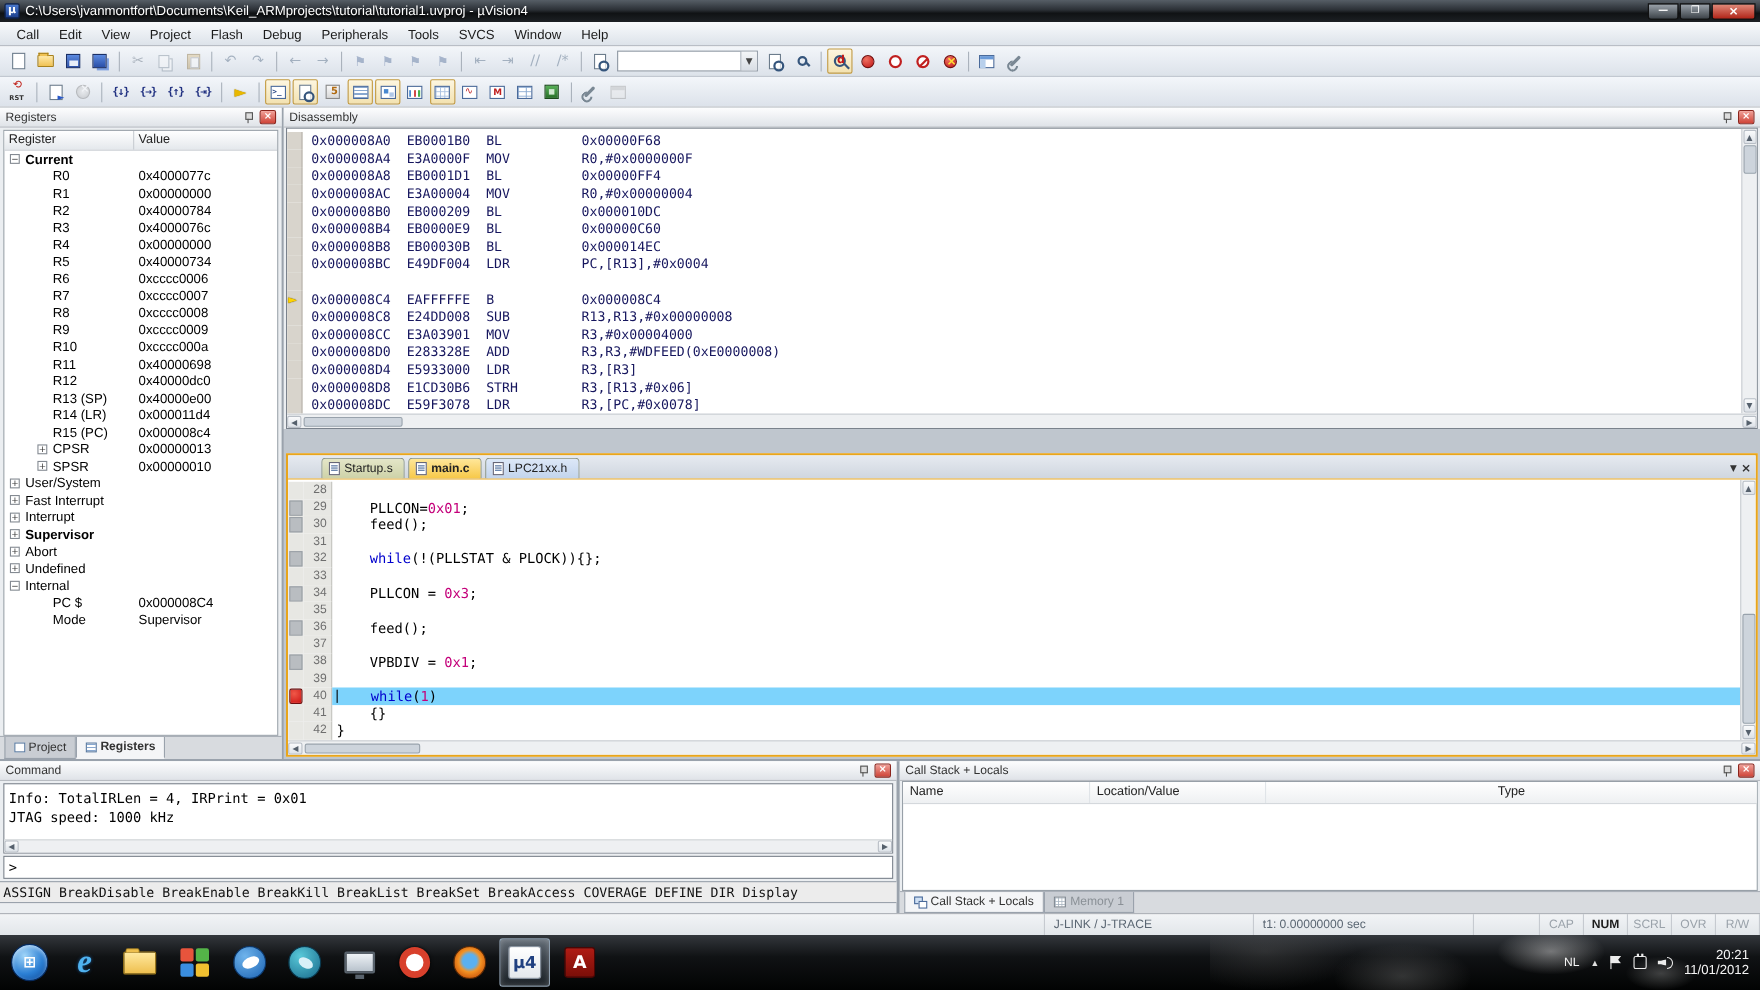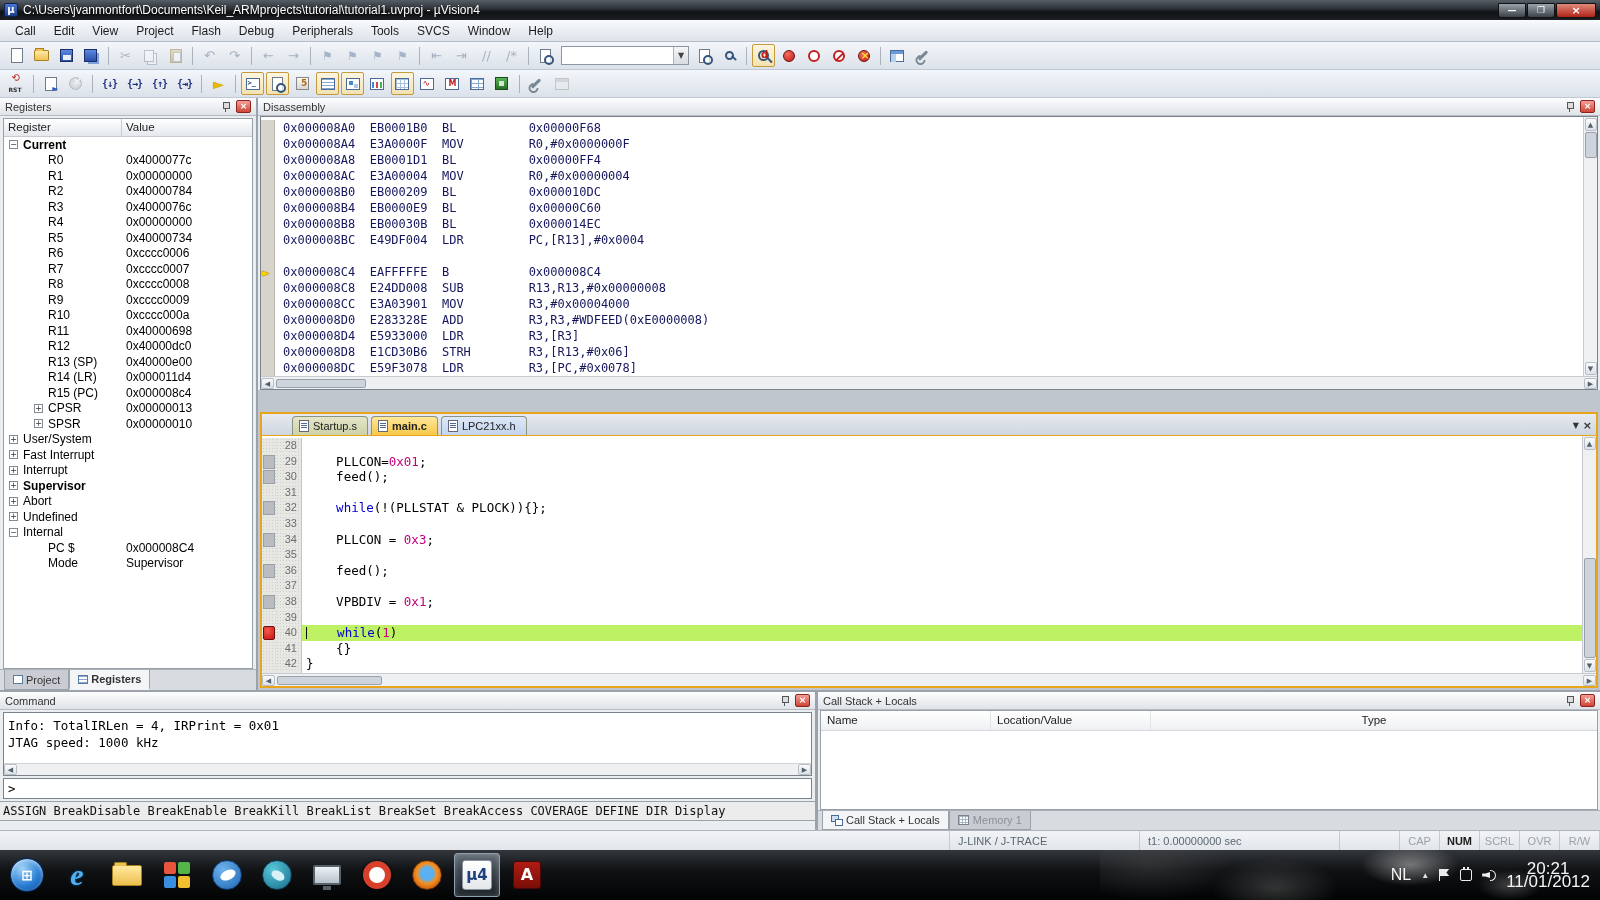--- a/index.html
+++ b/index.html
@@ -160,21 +160,21 @@
   .strip-x { font:bold 11px "DejaVu Sans",sans-serif; color:#333; }
   .strip-x::before { content:"×"; }
   .editor-body { flex:1; display:flex; overflow:hidden; }
   .code-lines { flex:1; padding-top:2px; overflow:hidden; background:#fff; }
   .code-line { height:15.6px; display:flex; align-items:stretch; }
   .mark { width:14px; flex:0 0 auto; background:#e7e7e3; background-image:radial-gradient(#cfcfc9 20%,transparent 21%); background-size:3px 3px; position:relative; }
   .m-gray::after { content:""; position:absolute; left:1px; top:1px; width:10px; height:12px; background:#b9bdc1; border:1px solid #9aa0a6; }
   .m-bp::after { content:""; position:absolute; left:1px; top:1px; width:10px; height:12px; background:radial-gradient(circle at 35% 30%,#f05848,#cc1414); border:1px solid #6e0e0e; border-radius:2px; }
   .lnum { width:26px; flex:0 0 auto; background:#e7e7e3; background-image:radial-gradient(#cfcfc9 20%,transparent 21%); background-size:3px 3px; font:11px/15.6px "Liberation Sans",sans-serif; color:#6e6e6e; text-align:right; padding-right:4px; border-right:1px solid #c6c6c0; }
   .codetext { flex:1; white-space:pre; font:12.5px/15.6px "DejaVu Sans Mono",monospace; color:#000; padding-left:4px; }
-  .code-line.current .codetext { background:#bef264; }
+  .code-line.current .codetext { background:#7dd3fc; }
   .caret { display:inline-block; width:1px; height:12px; background:#000; vertical-align:-2px; }
   .seg-p { color:#000; } .seg-kw { color:#0000cd; } .seg-num { color:#c4007a; }
 
   
   .bottom { height:140px; display:flex; flex:0 0 auto; background:#bfc6ce; border-top:2px solid #9aa2ac; }
   .command-panel { width:818px; background:#ebeef1; display:flex; flex-direction:column; border-right:3px solid #9aa2ac; flex:0 0 auto; }
   .cmd-output { height:64px; margin:2px 3px 0 3px; background:#fff; border:1px solid #7a828c; display:flex; flex-direction:column; }
   .cmd-lines { flex:1; padding:4px 4px 0 4px; font:12.5px/17px "DejaVu Sans Mono",monospace; color:#000; overflow:hidden; }
   .cmd-hscroll { height:12px; border-top:1px solid #d0d4d8; background:#eef0f2; display:flex; align-items:center; }
   .cmd-prompt { height:21px; margin:2px 3px 0 3px; background:#fff; border:1px solid #7a828c; font:12.5px/19px "DejaVu Sans Mono",monospace; color:#000; padding-left:4px; }
@@ -224,32 +224,32 @@
   .tk-bird::after { content:""; position:absolute; left:7px; top:9px; width:16px; height:10px; background:#fff; border-radius:60% 40% 60% 40%; transform:rotate(-15deg); }
   .tk-bird2 { width:30px; height:30px; border-radius:50%; background:radial-gradient(circle at 35% 30%,#58c8d8,#186a8c); border:1px solid #0a3a50; }
   .tk-bird2::after { content:""; position:absolute; left:8px; top:10px; width:14px; height:9px; background:#d8f0f8; border-radius:50% 70% 50% 70%; transform:rotate(20deg); }
   .tk-screen { width:28px; height:20px; background:linear-gradient(#eef2f6,#b8c2cc); border:2px solid #58626c; border-radius:2px; position:relative; }
   .tk-screen::after { content:""; position:absolute; left:8px; bottom:-7px; width:8px; height:4px; background:#58626c; }
   .tk-opera { width:28px; height:28px; border-radius:50%; border:6px solid #d8402c; background:#fff; box-shadow:0 0 3px #000; }
   .tk-firefox { width:30px; height:30px; border-radius:50%; background:radial-gradient(circle at 50% 45%,#5ab0f0 0 30%,#f39224 48%,#d2600e 75%,#9c3e06); border:1px solid #5a2a06; }
   .tk-uvision { width:30px; height:30px; background:linear-gradient(#ffffff,#e4e8ec); border:1px solid #8a94a0; border-radius:3px; text-align:center; font:bold 15px/28px "DejaVu Sans",sans-serif; color:#204080; }
   .tk-adobe { width:28px; height:28px; background:linear-gradient(#b01c14,#7a0e08); border:1px solid #4a0604; border-radius:3px; color:#fff; text-align:center; font:bold 16px/26px "DejaVu Sans",sans-serif; }
   .tray { margin-left:auto; display:flex; align-items:center; gap:10px; padding-right:10px; z-index:1; color:#f0f0f0; }
-  .tray-lang { font-size:16px; color:#f4f4f4; }
+  .tray-lang { font-size:11px; color:#f4f4f4; }
   .tray-up { font-size:8px; color:#e0e0e0; }
   .tray-up::before { content:"▲"; }
   .tray-flag { width:11px; height:12px; position:relative; }
   .tray-flag::before { content:""; position:absolute; left:0; top:0; width:10px; height:7px; background:#ececec; clip-path:polygon(0 0,100% 0,72% 50%,100% 100%,0 100%); }
   .tray-flag::after { content:""; position:absolute; left:0; top:0; width:1px; height:12px; background:#ececec; }
   .tray-plug { width:12px; height:12px; border:1px solid #ececec; border-radius:2px; position:relative; }
   .tray-plug::after { content:""; position:absolute; left:2px; top:-3px; width:2px; height:3px; background:#ececec; box-shadow:4px 0 0 #ececec; }
   .tray-vol { width:14px; height:12px; position:relative; }
   .tray-vol::before { content:""; position:absolute; left:0; top:3px; width:8px; height:6px; background:#ececec; clip-path:polygon(0 25%,40% 25%,100% 0,100% 100%,40% 75%,0 75%); }
   .tray-vol::after { content:""; position:absolute; right:0; top:1px; width:5px; height:9px; border:1px solid #ececec; border-left:none; border-radius:0 6px 6px 0; }
-  .tray-clock { text-align:center; font-size:17px; line-height:13px; color:#f4f4f4; }
+  .tray-clock { text-align:right; font-size:12px; line-height:13px; color:#f4f4f4; }
 </style>
 </head>
 <body>
 
 <div class="screen">
 
   <div class="titlebar">
     <div class="app-icon">µ</div>
     <div class="title-text">C:\Users\jvanmontfort\Documents\Keil_ARMprojects\tutorial\tutorial1.uvproj - µVision4</div>
     <div class="winbtns">

